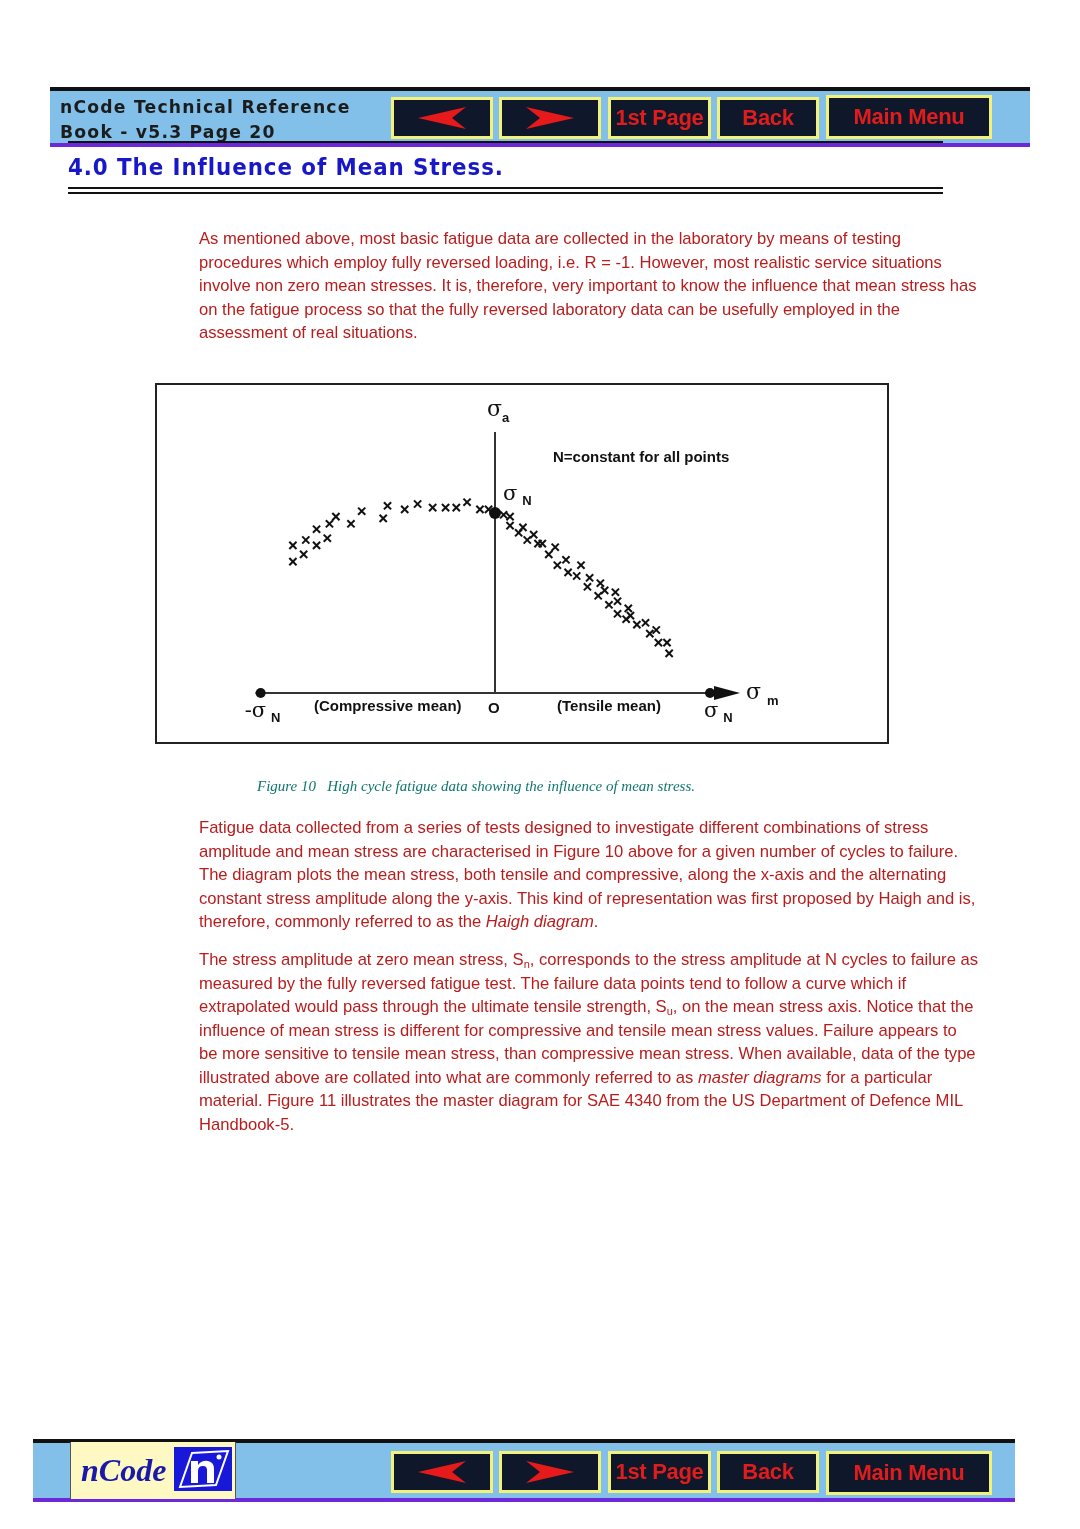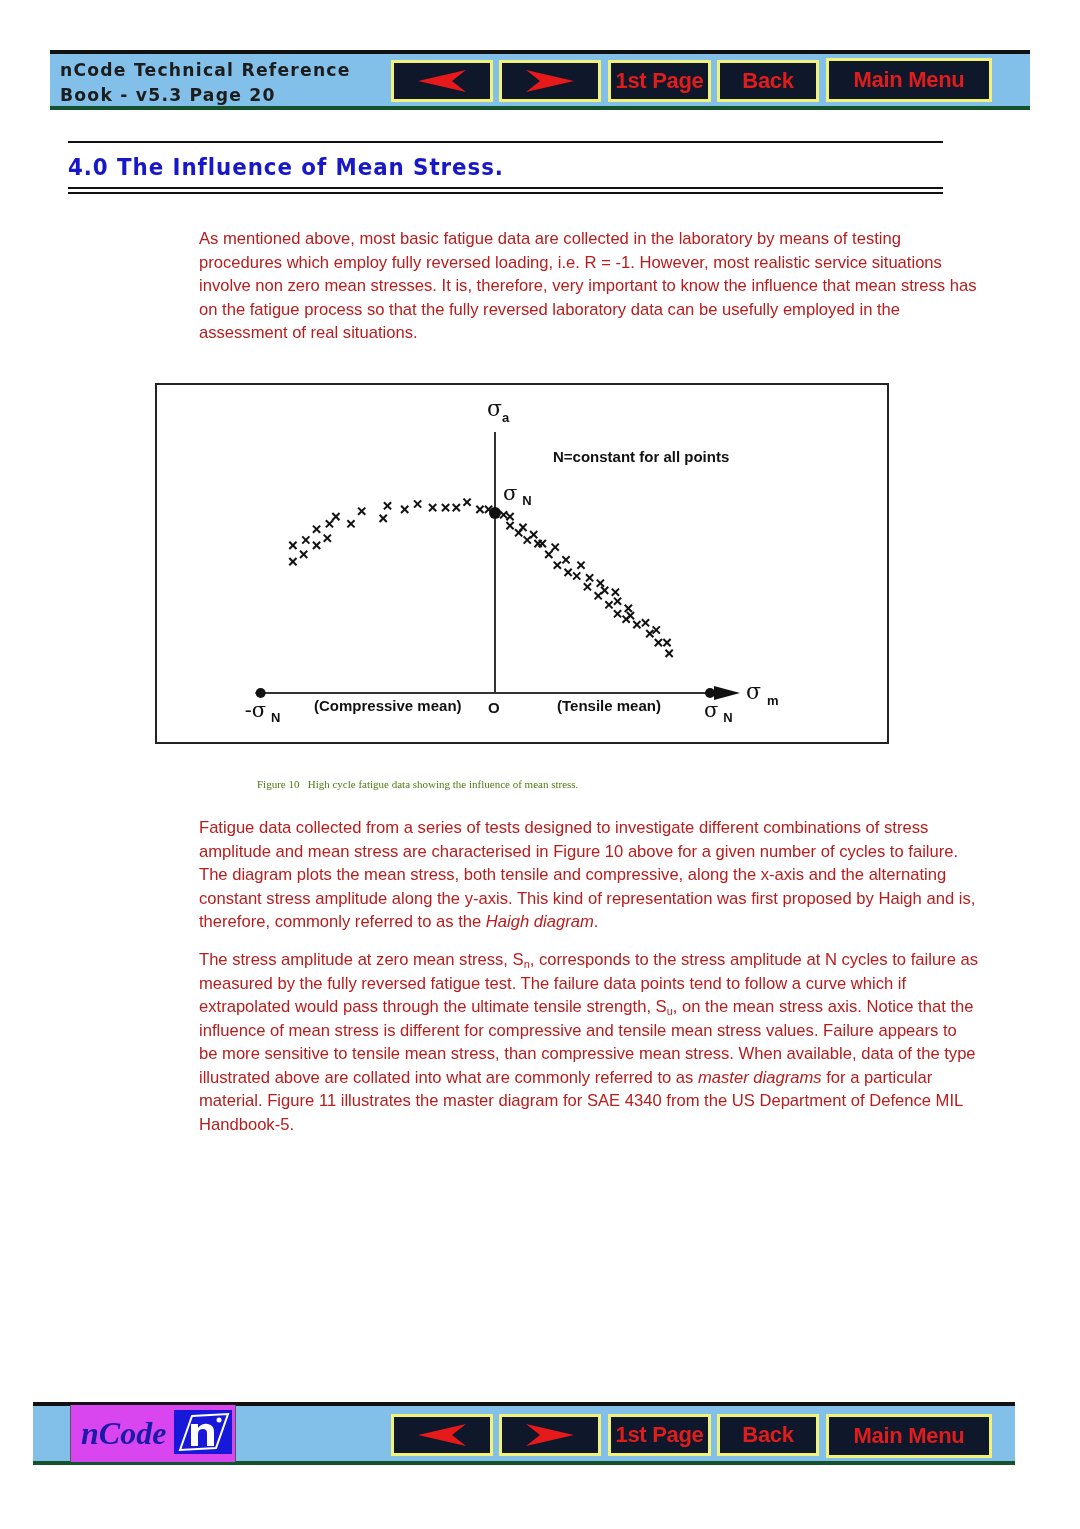--- a/index.html
+++ b/index.html
@@ -1,42 +1,42 @@
 <!DOCTYPE html>
 <html><head>
 <meta charset="utf-8">
 <style>
   html, body { margin: 0; padding: 0; background: #ffffff; }
   body { width: 1080px; height: 1529px; position: relative; overflow: hidden; font-family: "Liberation Sans", sans-serif; color: #111; }
 
   
-  .navbar { position: absolute; left: 50px; width: 980px; height: 54px; background: #82c0ea; border-top: 4px solid #111; border-bottom: 4px solid #14532d; box-sizing: border-box; }
+  .navbar { position: absolute; left: 50px; width: 980px; height: 54px; background: #82c0ea; border-top: 4px solid #111; border-bottom: 4px solid #6d28d9; box-sizing: border-box; margin-top: 37px; }
   .navbar.top { top: 50px; height: 60px; }
   .navbar.bottom { top: 1402px; left: 33px; width: 982px; height: 63px; }
   .nav-title { position: absolute; left: 10px; top: 3px; font-weight: bold; font-size: 18.5px; letter-spacing: 1.3px; line-height: 25px; color: #1c1c1c; font-family: "DejaVu Sans", sans-serif; transform: scaleX(0.93); transform-origin: left top; }
   .nav-btn { position: absolute; background: #0f172a; border: 3px solid #f2f27a; box-sizing: border-box; display: flex; align-items: center; justify-content: center; color: #e01d1d; font-weight: bold; font-size: 22px; cursor: pointer; font-family: "Liberation Sans", sans-serif; letter-spacing: -0.3px; }
   .nav-btn svg { display: block; }
 
   
-  .logo-box { position: absolute; left: 37px; top: -1px; width: 166px; height: 57px; background: #d946ef; border-left: 1px solid #555; border-right: 1px solid #555; box-sizing: border-box; padding-left: 43px; }
+  .logo-box { position: absolute; left: 37px; top: -1px; width: 166px; height: 57px; background: #fef9c3; border-left: 1px solid #555; border-right: 1px solid #555; box-sizing: border-box; padding-left: 43px; }
   .logo-text { position: absolute; left: 10px; top: 10px; font-family: "Liberation Serif", serif; font-style: italic; font-weight: bold; font-size: 32px; color: #1a1aa8; }
   .logo-mark { position: absolute; left: 103px; top: 5px; width: 58px; height: 44px; background: #1818d8; }
 
   
   .rule { position: absolute; left: 68px; width: 875px; background: #111; }
   .heading { position: absolute; left: 68px; top: 154px; font-size: 23px; font-weight: bold; color: #1818c8; letter-spacing: 1px; font-family: "DejaVu Sans", sans-serif; transform: scaleX(0.93); transform-origin: left top; }
 
   .para { position: absolute; left: 199px; width: 780px; font-size: 16.6px; line-height: 23.5px; color: #b91c1c; }
   .para i { font-style: italic; }
   sub { font-size: 11px; vertical-align: -3px; line-height: 0; }
 
   
   .figure { position: absolute; left: 155px; top: 383px; width: 734px; height: 361px; border: 2px solid #222; box-sizing: border-box; background: #fff; }
   .figure svg { position: absolute; left: 0; top: 0; }
-  .caption { position: absolute; left: 257px; top: 778px; font-family: "Liberation Serif", serif; font-size: 11px; color: #4d7c0f; white-space: pre; }
+  .caption { position: absolute; left: 257px; top: 778px; font-family: "Liberation Serif", serif; font-style: italic; font-size: 15px; color: #0f766e; white-space: pre; }
 </style>
 </head>
 <body>
 
 <div class="navbar top">
   <div class="nav-title">
     <div>nCode Technical Reference</div>
     <div>Book - v5.3  Page 20</div>
   </div>
   <div class="nav-btn" style="left:341px; top:6px; width:102px; height:42px;">

